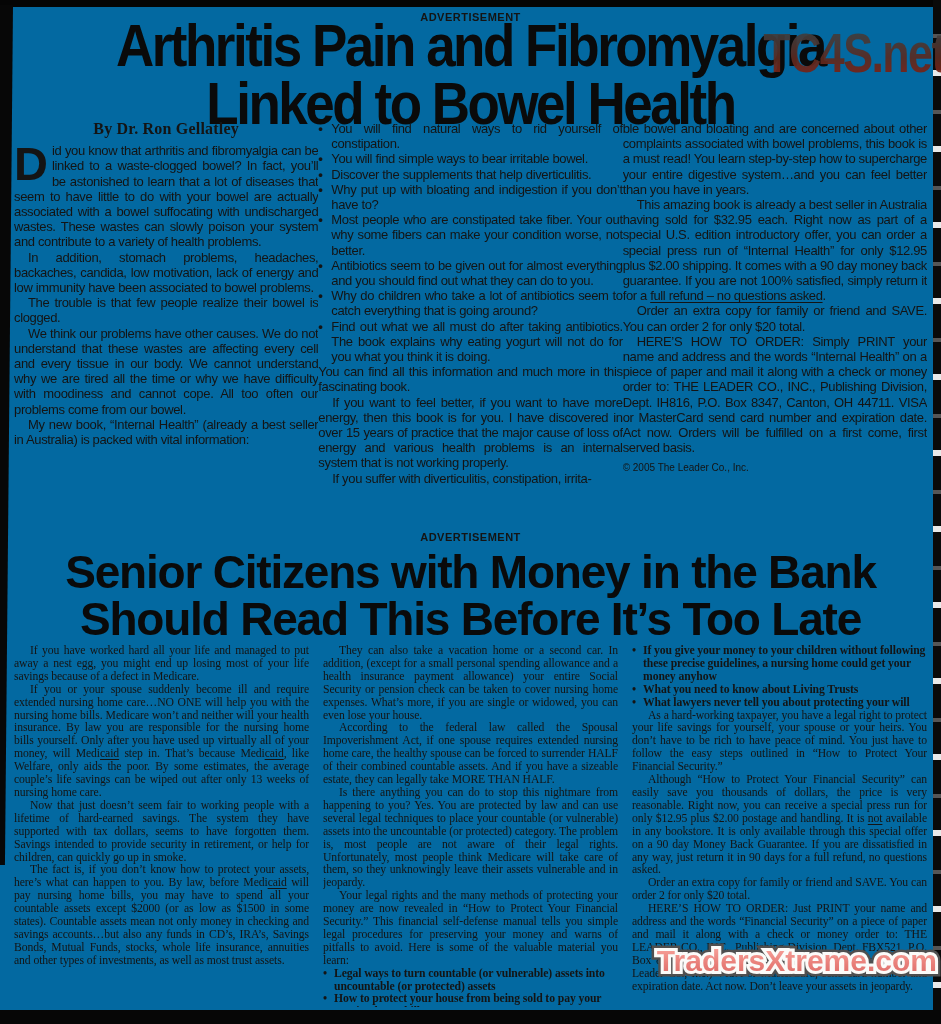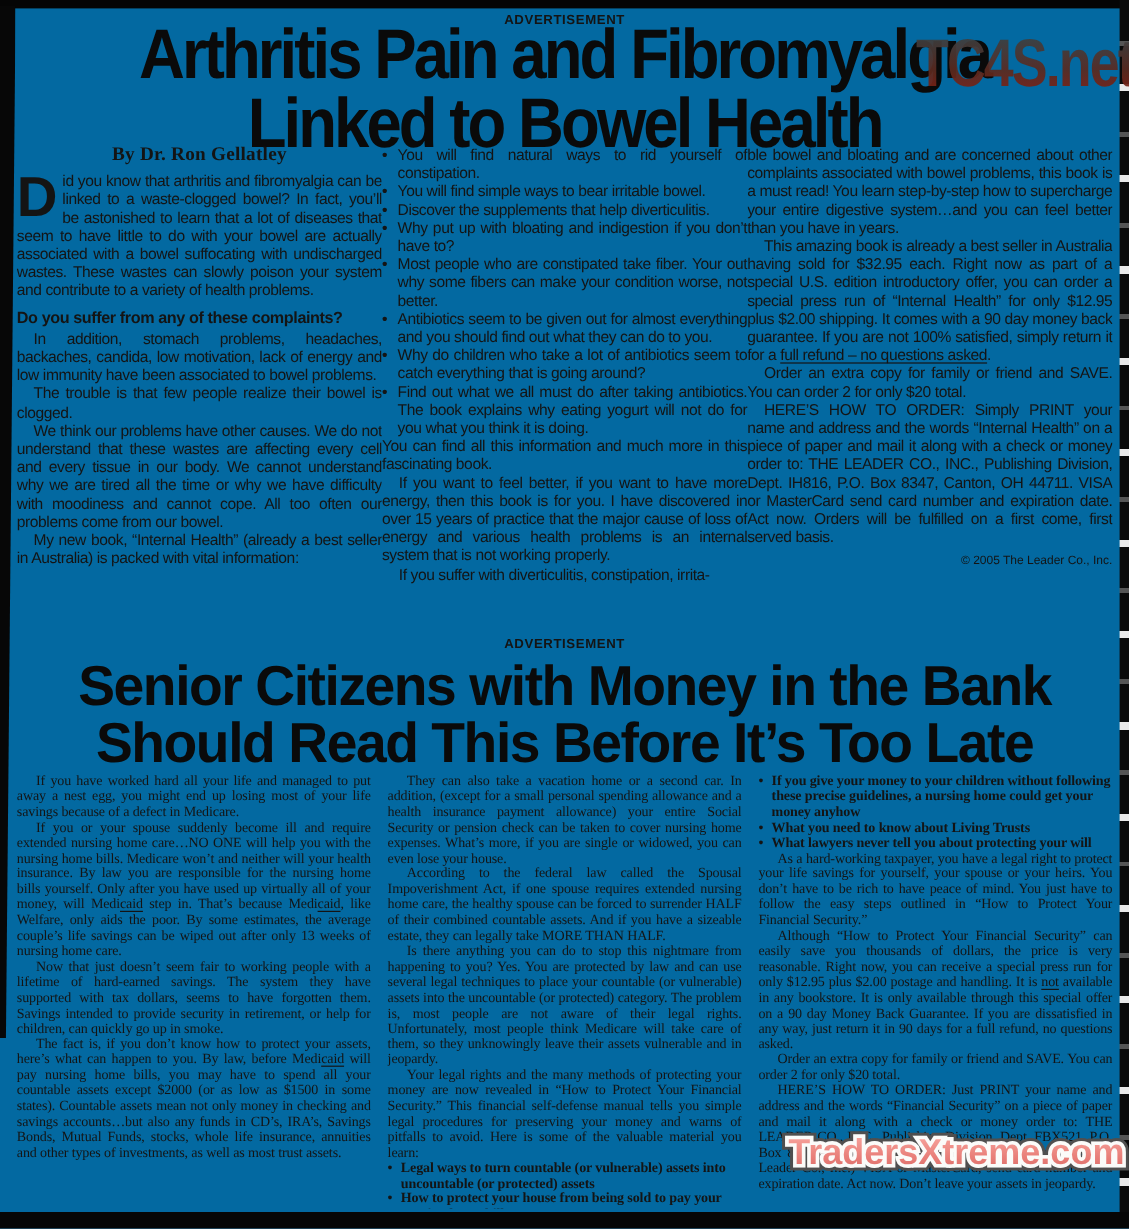--- a/index.html
+++ b/index.html
@@ -45,21 +45,21 @@
     font-family:"Liberation Serif", serif; font-weight:bold; font-size:16px;
     text-align:center; margin:0 0 7px 0; letter-spacing:.2px;
   }
   .pg{margin:0;}
   .pg.p{text-indent:14px;}
   .pg.pc{text-indent:0;}
   .pg.h{font-weight:bold; text-indent:0; margin:7px 0 3px 0; font-size:13.5px; text-align:left;}
   .pg.b{display:flex; gap:5px;}
   .pg.b .blt{flex:none; width:8px; font-weight:bold;}
   .pg.b .btx{flex:1; text-align:justify;}
-  .pg.cr{text-align:right; font-size:10px; letter-spacing:0; margin-top:5px;}
+  .pg.cr{text-align:left; font-size:10px; letter-spacing:0; margin-top:5px;}
 
   
   .article2{
     position:absolute; left:14px; top:645px; width:913px; height:362px;
     display:flex; gap:14px; font-family:"Liberation Serif", serif;justify-content:center;
   }
   .article2 .col{flex:1 1 0; overflow:hidden; font-size:11.7px; line-height:12.9px;
     letter-spacing:-.1px; text-align:justify;}
   .article2 .pg.p{text-indent:16px;}
   .article2 .pg.bb{display:flex; gap:4px; font-weight:bold; text-align:left;}
@@ -123,21 +123,20 @@
 
   <div class="wm wm-tc4s">
     <span class="front">TC4S.net</span>
   </div>
 
   <div class="article1">
     <div class="col">
       <div class="byline">By Dr. Ron Gellatley</div>
       <div>
           <div class="pg pd"><span class="dropcap">D</span>id you know that arthritis and fibromyalgia can be linked to a waste-clogged bowel? In fact, you’ll be astonished to learn that a lot of diseases that seem to have little to do with your bowel are actually associated with a bowel suffocating with undischarged wastes. These wastes can slowly poison your system and contribute to a variety of health problems.</div>
-          <div class="pg h">Do you suffer from any of these complaints?</div>
           <div class="pg p">In addition, stomach problems, headaches, backaches, candida, low motivation, lack of energy and low immunity have been associated to bowel problems.</div>
           <div class="pg p">The trouble is that few people realize their bowel is clogged.</div>
           <div class="pg p">We think our problems have other causes. We do not understand that these wastes are affecting every cell and every tissue in our body. We cannot understand why we are tired all the time or why we have difficulty with moodiness and cannot cope. All too often our problems come from our bowel.</div>
           <div class="pg p">My new book, “Internal Health”  (already a best seller in Australia) is packed with vital information:</div>
         </div>
     </div>
     <div class="col">
         <div class="pg b">
           <span class="blt">•</span>
           <span class="btx">You will find natural ways to rid yourself of constipation.</span>

